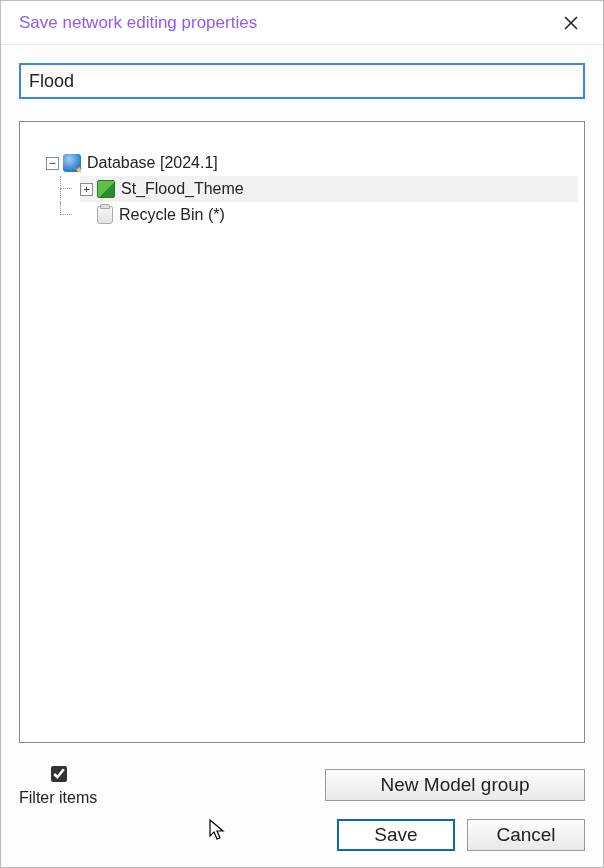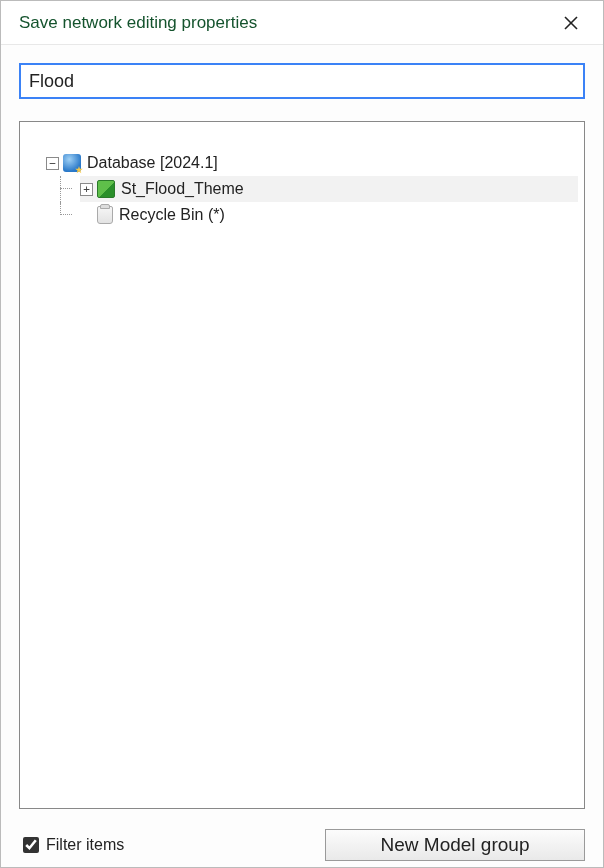--- a/index.html
+++ b/index.html
@@ -22,21 +22,21 @@
     height: 44px;
     display: flex;
     align-items: center;
     padding: 0 12px 0 18px;
     background: #fff;
     border-bottom: 1px solid #e8e8e8;
   }
   .titlebar .title {
     flex: 1;
     font-size: 17px;
-    color: #14532d;
+    color: #8b5cf6;
   }
   .close-btn {
     width: 40px; height: 36px;
     display: flex; align-items: center; justify-content: center;
     color: #222;
     cursor: pointer;
   }
   .close-btn svg { width: 16px; height: 16px; }
 
   .content {
@@ -167,20 +167,21 @@
   .footer1 {
     display: flex;
     align-items: center;
     padding: 8px 18px 6px 18px;
   }
   .footer1 .filter {
     display: flex; align-items: center;
     font-size: 16px;
     color: #222;
     gap: 4px;
+    flex-direction: column;
   }
   .footer1 .filter input[type=checkbox] {
     width: 16px; height: 16px;
     accent-color: #333;
   }
   .footer1 .spacer { flex: 1; }
 
   .btn {
     height: 32px;
     min-width: 118px;
@@ -261,14 +262,21 @@
 
   <div class="footer1">
     <label class="filter">
       <input type="checkbox" checked="" style="">
       <span>Filter items</span>
     </label>
     <div class="spacer"></div>
     <button class="btn btn-wide">New Model group</button>
   </div>
 
+  <div class="footer2" style="position:relative;">
+    <button class="btn primary">Save</button>
+    <button class="btn">Cancel</button>
+    <svg class="cursor" style="left:208px; top:6px;" viewBox="0 0 18 24">
+      <path d="M1 1 L1 17 L5 13 L8 20 L11 19 L8 12 L14 12 Z" fill="#fff" stroke="#000" stroke-width="1.2"></path>
+    </svg>
+  </div>
 
 </div>
 
 </body></html>

